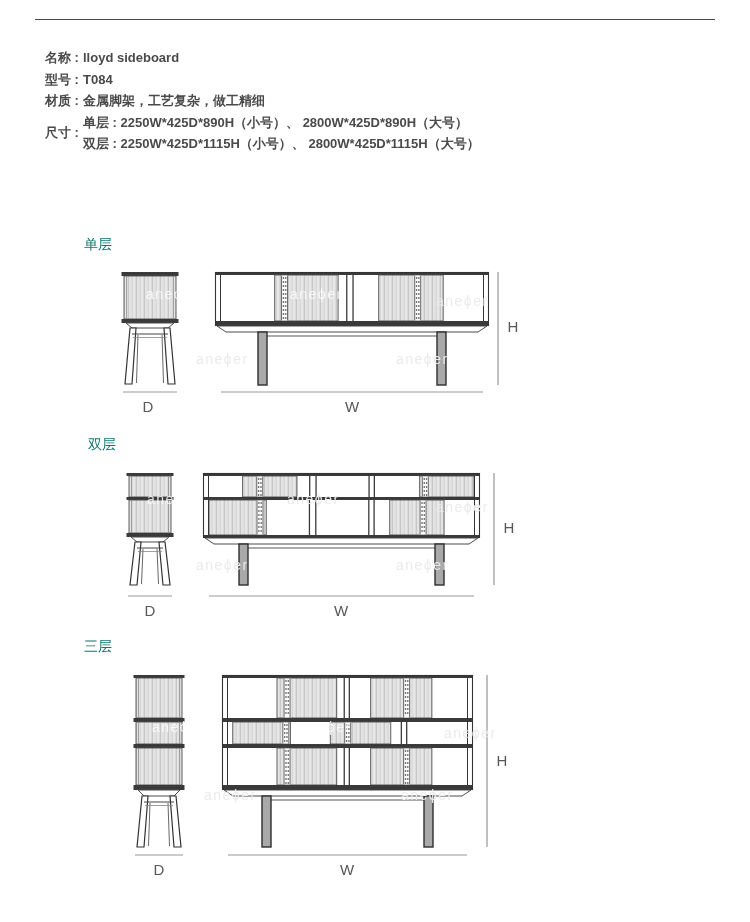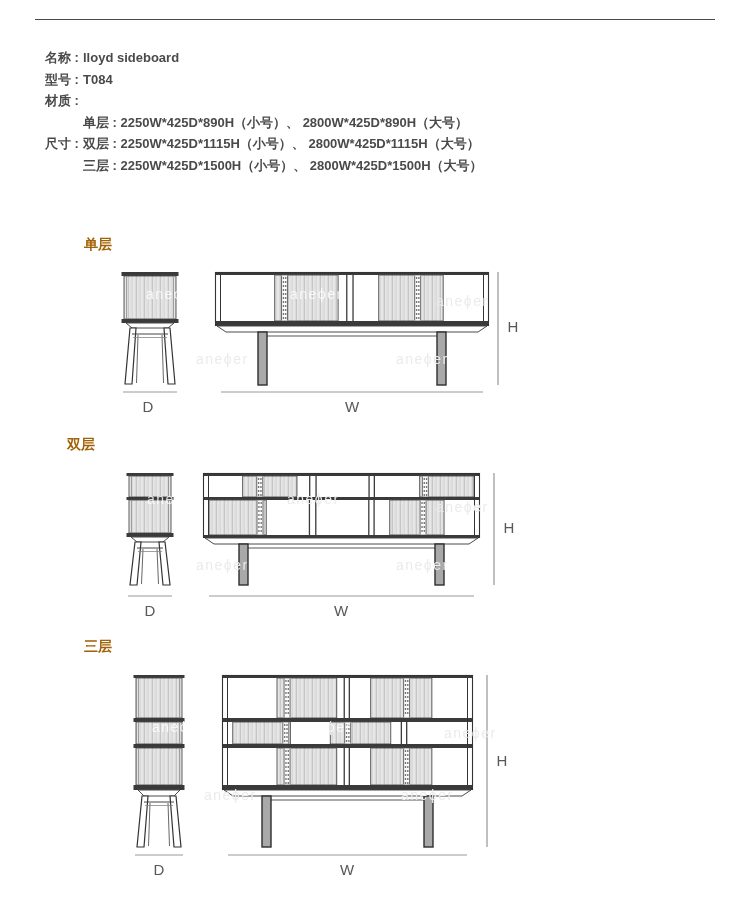--- a/index.html
+++ b/index.html
@@ -4,21 +4,21 @@
 <style>
   * { margin:0; padding:0; box-sizing:border-box; }
   html,body { background:#fff; }
   body { font-family:"Liberation Sans","DejaVu Sans",sans-serif; }
   .page { position:relative; width:750px; height:922px; background:#fff; overflow:hidden; }
   .top-rule { position:absolute; left:35px; top:19px; width:680px; height:1px; background:#4a4a4a; }
   .specs { position:absolute; left:45px; top:47px; width:675px; font-size:13px; color:#4a4a4a; line-height:21.5px; }
   .spec-row { display:flex; align-items:center;font-weight:bold; }
   .spec-label { width:38px; flex:0 0 auto; white-space:nowrap; }
   .spec-lines { flex:1 1 auto; }
-  .section-title { position:absolute; font-size:14px; color:#a16207;font-weight:bold; }
+  .section-title { position:absolute; font-size:14px; color:#0f766e; }
   .dim-label { position:absolute; width:30px; text-align:center; font-size:15px; color:#585858; }
   #drawings { position:absolute; left:0; top:0; }
   #wm-layer { position:absolute; left:0; top:0; width:750px; height:922px; pointer-events:none; }
   .wm { position:absolute; font-size:14px; letter-spacing:1.5px; font-weight:normal; white-space:nowrap; }
   .wm.dk { color:#ebebeb; }
   .wm.lt { color:rgba(255,255,255,0.82); }
 </style>
 </head>
 <body>
 
@@ -35,34 +35,34 @@
     </div>
     <div class="spec-row">
       <div class="spec-label">型号 :</div>
       <div class="spec-lines">
           <div>T084</div>
         </div>
     </div>
     <div class="spec-row">
       <div class="spec-label">材质 :</div>
       <div class="spec-lines">
+        <div>金属脚架，工艺复杂，做工精细</div>
       </div>
     </div>
     <div class="spec-row">
       <div class="spec-label">尺寸 :</div>
       <div class="spec-lines">
         <div>单层 : 2250W*425D*890H（小号）、 2800W*425D*890H（大号）</div>
         <div>双层 : 2250W*425D*1115H（小号）、 2800W*425D*1115H（大号）</div>
-        <div>三层 : 2250W*425D*1500H（小号）、 2800W*425D*1500H（大号）</div>
       </div>
     </div>
   </div>
 
   <div class="section-title" style="left:84px; top:236px;">单层</div>
-  <div class="section-title" style="left:67px; top:436px;">双层</div>
+  <div class="section-title" style="left:88px; top:436px;">双层</div>
   <div class="section-title" style="left:84px; top:638px;">三层</div>
 
   <svg id="drawings" width="750" height="922" viewBox="0 0 750 922">
       <defs>
         <pattern id="slats" width="8" height="8" patternUnits="userSpaceOnUse">
           <rect width="8" height="8" fill="#ededed"></rect>
           <rect x="0" y="0" width="1.2" height="8" fill="#c6c6c6"></rect>
           <rect x="2" y="0" width="0.8" height="8" fill="#dedede"></rect>
           <rect x="3.6" y="0" width="1" height="8" fill="#cbcbcb"></rect>
           <rect x="5.4" y="0" width="0.8" height="8" fill="#e3e3e3"></rect>

